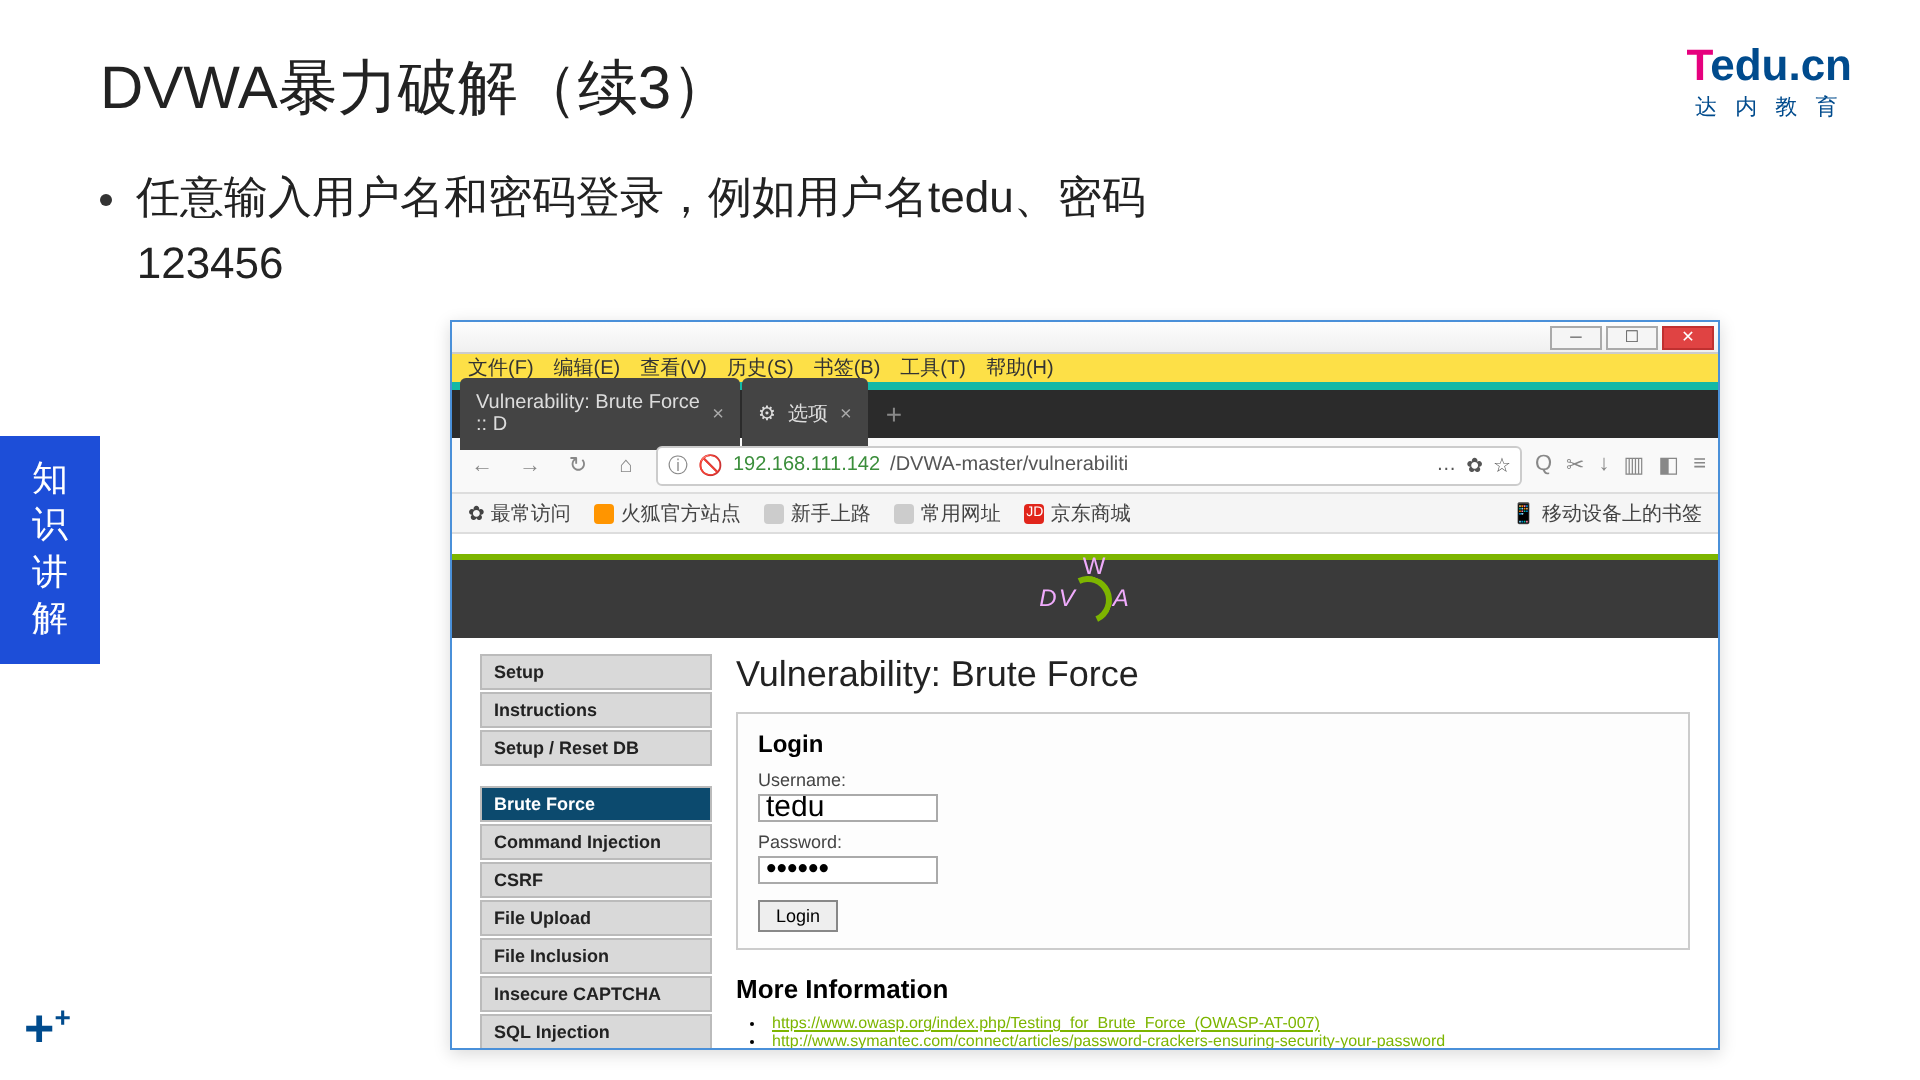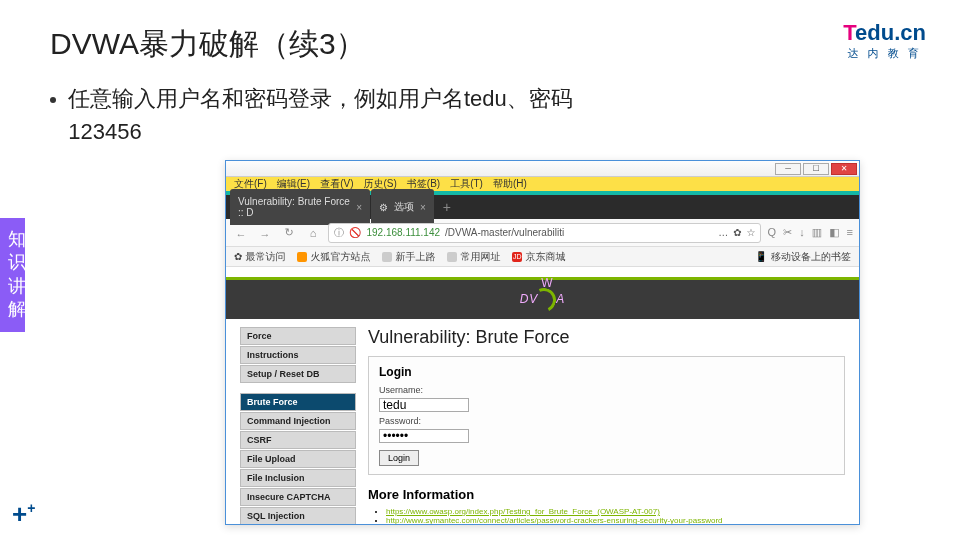--- a/index.html
+++ b/index.html
@@ -4,21 +4,21 @@
 <style>
 *{margin:0;padding:0;box-sizing:border-box;font-family:Arial,"Microsoft YaHei",sans-serif}
 body{width:960px;height:540px;background:#fff;position:relative;overflow:hidden}
 .slide-title{position:absolute;left:50px;top:24px;font-size:30px;font-weight:normal;color:#222}
 .logo{position:absolute;right:34px;top:20px;text-align:center}
 .logo-main{font-size:22px;font-weight:bold}
 .logo-t{color:#e6007e}.logo-rest{color:#004b8d}
 .logo-sub{font-size:11px;color:#004b8d;letter-spacing:3px}
 .bullet{position:absolute;left:50px;top:82px;font-size:22px;color:#222;line-height:1.5}
 .bullet .dot{display:inline-block;width:6px;height:6px;background:#333;border-radius:50%;vertical-align:middle;margin-right:12px}
-.side-tab{position:absolute;left:0;top:218px;width:25px;background:#8b5cf6;color:#fff;font-size:18px;padding:10px 8px;text-align:center;line-height:1.3}
+.side-tab{position:absolute;left:0;top:218px;width:50px;background:#1d4ed8;color:#fff;font-size:18px;padding:10px 8px;text-align:center;line-height:1.3}
 .plus-deco{position:absolute;left:12px;bottom:10px;font-size:26px;color:#004b8d;font-weight:bold}
 .plus-deco .sm{font-size:14px;vertical-align:super}
 
 .browser{position:absolute;left:225px;top:160px;width:635px;height:365px;border:1px solid #4a90d9;background:#fff;box-shadow:0 2px 8px rgba(0,0,0,0.15)}
 .win-title{height:16px;background:linear-gradient(#fdfdfd,#f0f0f0);border-bottom:1px solid #ccc;display:flex;justify-content:flex-end;align-items:center;padding:0 2px;gap:2px}
 .win-btn{width:26px;height:12px;border:1px solid #aaa;background:#f5f5f5;font-size:8px;text-align:center;line-height:10px;color:#555}
 .win-btn.close{background:#e04343;color:#fff;border-color:#c03030}
 .menu-bar{height:18px;background:#fde047;border-bottom:4px solid #14b8a6;display:flex;gap:10px;padding:0 8px;font-size:10px;align-items:center;color:#333}
 .tab-strip{height:24px;background:#2b2b2b;display:flex;align-items:center;padding-left:4px}
 .tab{height:36px;background:#444;color:#ddd;font-size:10px;display:flex;align-items:center;padding:0 8px;gap:6px;border-top-left-radius:3px;border-top-right-radius:3px;margin-right:1px;max-width:140px}
@@ -46,21 +46,21 @@
 .dvwa-body{display:flex;padding:8px 14px;gap:12px}
 .dvwa-sidebar{width:116px;display:flex;flex-direction:column;gap:1px;font-size:9px}
 .sb-item{background:#d9d9d9;border:1px solid #bbb;padding:3px 6px;color:#222;font-weight:bold}
 .sb-item.active{background:#0c4a6e;color:#fff}
 .sb-gap{height:8px}
 .dvwa-main{flex:1}
 .vuln-title{font-size:18px;font-weight:normal;margin-bottom:8px;color:#222}
 .login-box{border:1px solid #ccc;padding:8px 10px;background:#fdfdfd}
 .login-box h3{font-size:12px;margin-bottom:6px}
 .login-box label{font-size:9px;color:#444;display:block;margin-top:3px}
-.login-box input{width:90px;height:14px;border:1px solid #aaa;font-size:12px;padding:0 3px;margin-top:1px}
+.login-box input{width:90px;height:14px;border:1px solid #aaa;font-size:15px;padding:0 3px;margin-top:1px}
 .login-box button{margin-top:6px;font-size:9px;padding:2px 8px;border:1px solid #888;background:#eee}
 .more-info{margin-top:12px}
 .more-info h3{font-size:13px;font-weight:bold;margin-bottom:5px}
 .more-info ul{list-style:disc;padding-left:18px}
 .more-info li{font-size:8px}
 .more-info a{color:#7db500;text-decoration:underline}
 </style>
 </head>
 <body>
 
@@ -153,21 +153,21 @@
       </div>
   </div>
 
   <div class="page">
     <div class="dvwa-top"></div>
     <div class="dvwa-header">
       <span class="dvwa-logo">DV<span style="position:relative;display:inline-block;width:18px"><span class="swoosh"></span><span style="position:absolute;left:3px;top:-12px;font-style:normal">W</span></span>A</span>
     </div>
     <div class="dvwa-body">
       <div class="dvwa-sidebar">
-        <div class="sb-item">Force</div>
+        <div class="sb-item">Setup</div>
         <div class="sb-item">Instructions</div>
         <div class="sb-item">Setup / Reset DB</div>
         <div class="sb-gap"></div>
         <div class="sb-item active">Brute Force</div>
         <div class="sb-item">Command Injection</div>
         <div class="sb-item">CSRF</div>
         <div class="sb-item">File Upload</div>
         <div class="sb-item">File Inclusion</div>
         <div class="sb-item">Insecure CAPTCHA</div>
         <div class="sb-item">SQL Injection</div>

